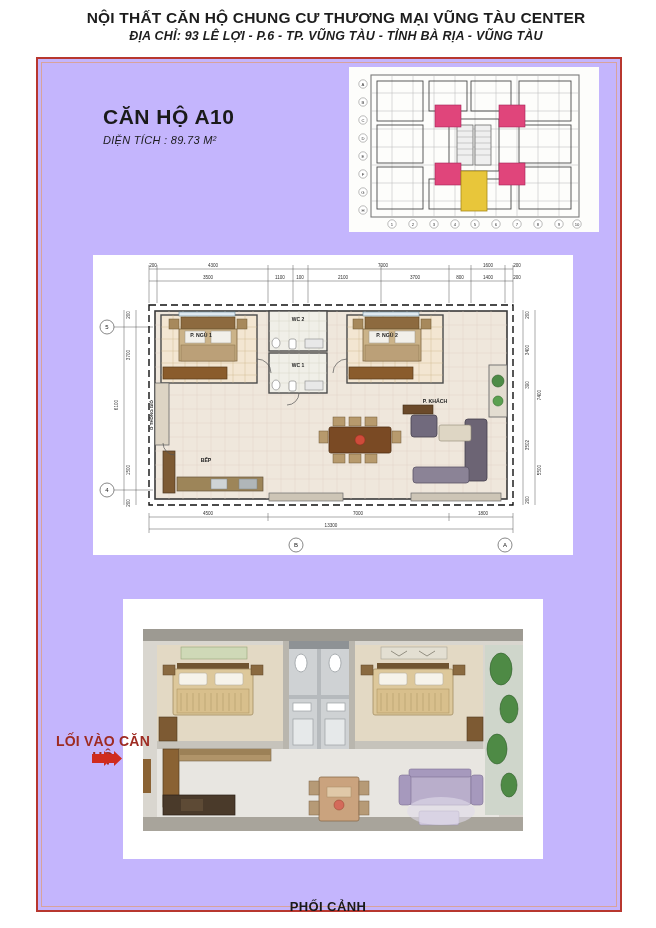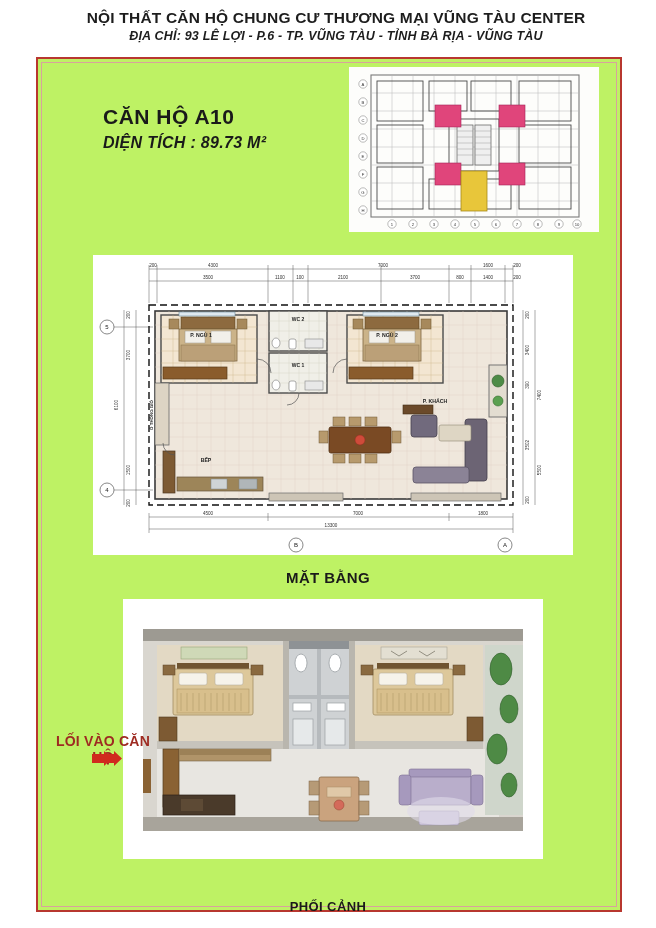--- a/index.html
+++ b/index.html
@@ -27,35 +27,35 @@
   }
   .title-sub {
     font-size: 12.5px; font-weight: bold; font-style: italic;
     color: #1d1d1d; margin-top: 2px; letter-spacing: .2px;
   }
   
   .frame {
     position: absolute; left: 36px; top: 57px;
     width: 586px; height: 855px;
     border: 2px solid #b8372f;
-    background: #bef264;
+    background: #c4b5fd;
   }
   .frame-inner {
     position: absolute; inset: 3px;
     border: 1px solid #d8a39c;
   }
   
   .apt-title {
     position: absolute; left: 65px; top: 46px;
     font-size: 21px; font-weight: bold; letter-spacing: .5px;
     color: #1a1a1a;
   }
   .apt-area {
     position: absolute; left: 65px; top: 75px;
-    font-size: 16px; font-weight: bold; font-style: italic;
+    font-size: 11px; font-weight: normal; font-style: italic;
     color: #1a1a1a; letter-spacing: .3px;
   }
   
   .keyplan {
     position: absolute; left: 311px; top: 8px;
     width: 250px; height: 165px;
     background: #fbfbf9;
   }
   .kp-caption {
     position: absolute; left: 300px; top: 177px; width: 275px;
@@ -484,21 +484,20 @@
         <rect x="318" y="238" width="90" height="8" fill="#cdc5b6" stroke="#6a6a6a" stroke-width="0.7"></rect>
 
         <g stroke="#555" stroke-width="0.7" fill="none">
           <path d="M164 104 A14 14 0 0 1 178 118"></path>
           <path d="M254 104 A14 14 0 0 0 240 118"></path>
           <path d="M206 138 A12 12 0 0 1 194 150"></path>
           <path d="M70 188 A12 12 0 0 0 82 200"></path>
         </g>
       </svg>
     </div>
-    <div class="fp-caption">MẶT BẰNG</div>
 
     <div class="persp">
       <svg width="420" height="260" viewBox="0 0 420 260">
         <rect x="0" y="0" width="420" height="260" fill="#ffffff"></rect>
 
         <polygon points="20,30 400,30 400,232 20,232" fill="#d9d6cf"></polygon>
         <polygon points="20,30 400,30 392,40 28,40" fill="#b9b6ae"></polygon>
 
         <rect x="20" y="218" width="380" height="14" fill="#a8a49b"></rect>
         <rect x="20" y="30" width="380" height="12" fill="#9d9a92"></rect>

